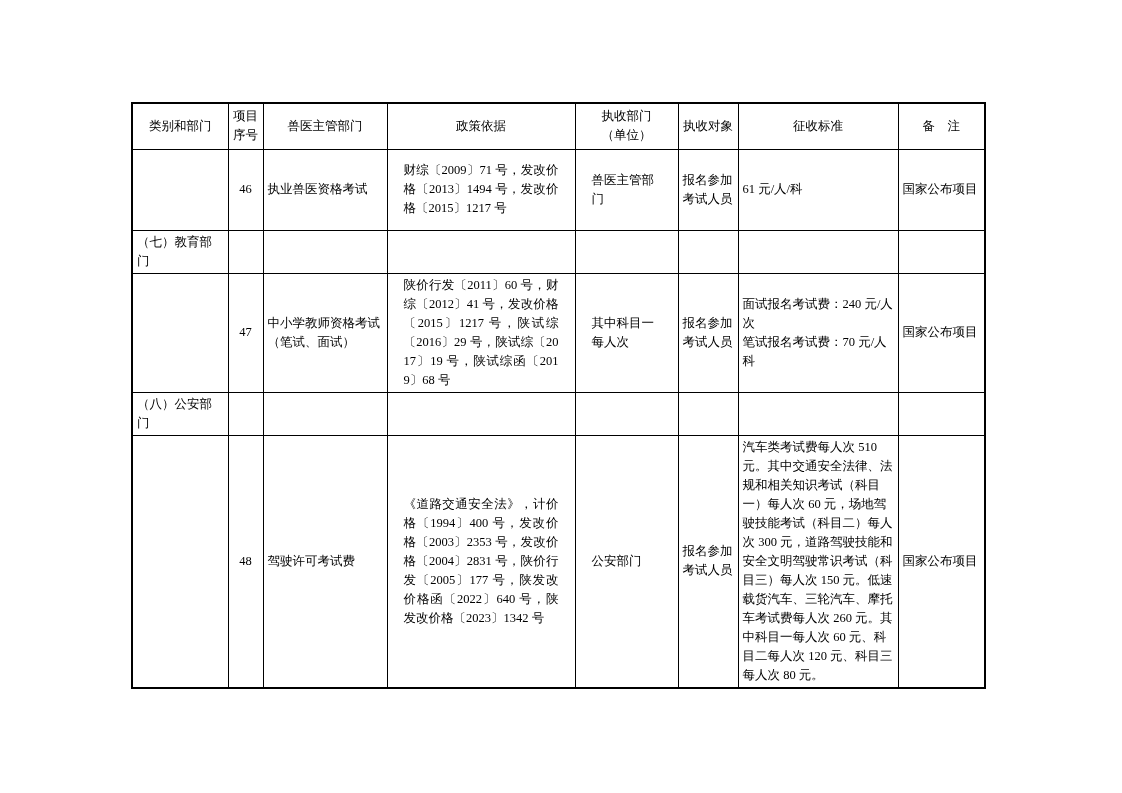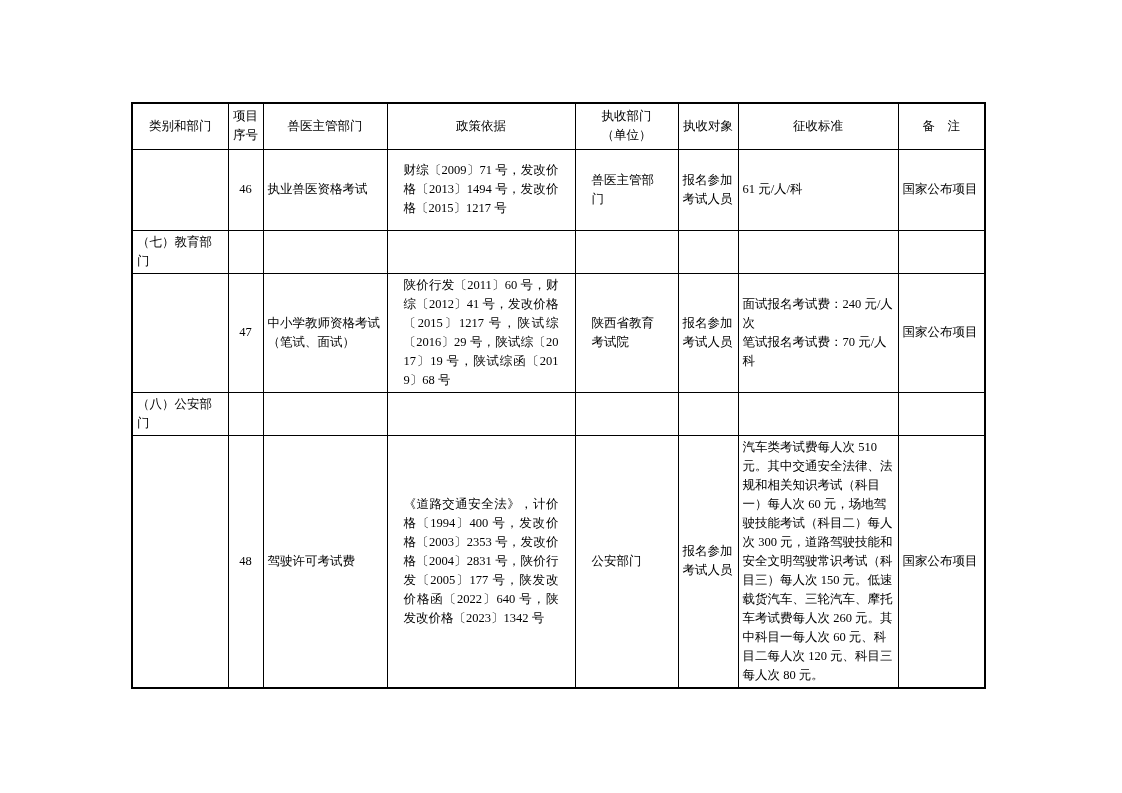--- a/index.html
+++ b/index.html
@@ -101,21 +101,21 @@
         <td class="cell-dept"></td>
         <td class="cell-target"></td>
         <td class="cell-standard"></td>
         <td class="cell-remark"></td>
       </tr>
       <tr class="row-47">
         <td class="cell-category"></td>
         <td class="cell-number">47</td>
         <td class="cell-name">中小学教师资格考试（笔试、面试）</td>
         <td class="cell-policy">陕价行发〔2011〕60 号，财综〔2012〕41 号，发改价格〔2015〕1217 号，陕试综〔2016〕29 号，陕试综〔2017〕19 号，陕试综函〔2019〕68 号</td>
-        <td class="cell-dept">陕西省教育考试院</td>
+        <td class="cell-dept">其中科目一每人次</td>
         <td class="cell-target">报名参加考试人员</td>
         <td class="cell-standard">面试报名考试费：240 元/人次
 笔试报名考试费：70 元/人科</td>
         <td class="cell-remark">国家公布项目</td>
       </tr>
       <tr class="row-sec8">
         <td class="cell-category">（八）公安部门</td>
         <td class="cell-number"></td>
         <td class="cell-name"></td>
         <td class="cell-policy"></td>

